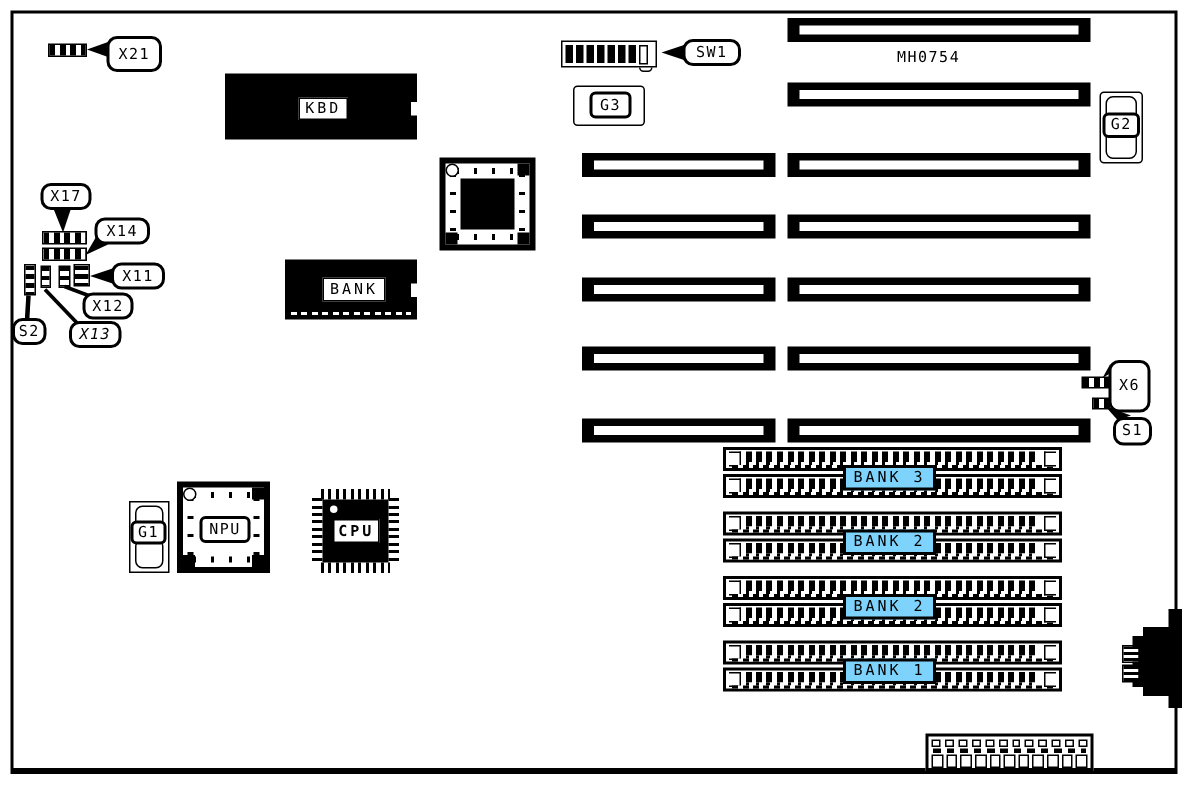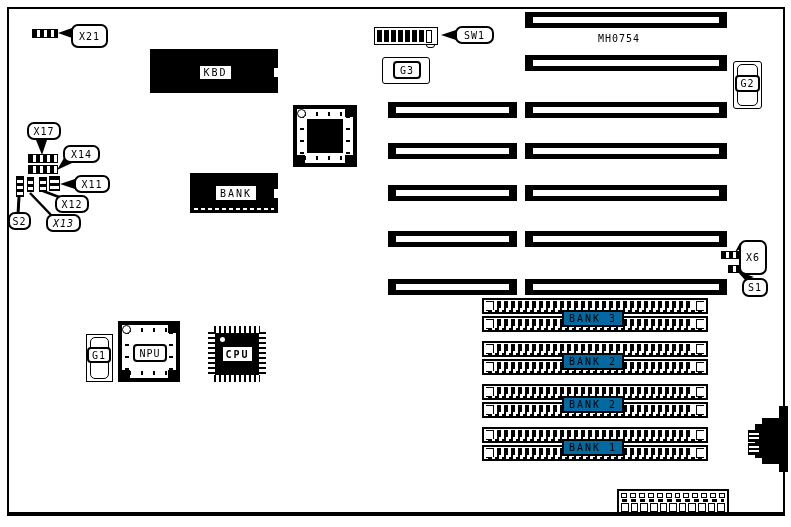--- a/index.html
+++ b/index.html
@@ -31,21 +31,21 @@
              background:repeating-linear-gradient(90deg,#000 0 4px,#fff 4px 7px);}
   .simm .st2{position:absolute;left:13px;right:13px;top:8px;height:2px;
              background:repeating-linear-gradient(90deg,#000 0 2px,#fff 2px 7px);}
   .simm .dsh{position:absolute;left:4px;right:4px;bottom:0;height:2px;
              background:repeating-linear-gradient(90deg,#000 0 4px,#fff 4px 7px);}
   .simm::before{content:"";position:absolute;left:2px;top:1px;width:7px;height:8px;
                 border:1px solid #000;border-left:none;background:#fff;}
   .simm::after{content:"";position:absolute;right:2px;top:1px;width:7px;height:8px;
                border:1px solid #000;border-right:none;background:#fff;}
   .bank-label{position:absolute;box-sizing:border-box;left:562px;width:62px;height:17px;z-index:4;
-              background:#0369a1;border:2px solid #000;display:flex;align-items:center;justify-content:center;
+              background:#7dd3fc;border:2px solid #000;display:flex;align-items:center;justify-content:center;
               font-size:10px;letter-spacing:2px;}
   
   .plcc{background:#fff;border:4px solid #000;}
   .plcc .core{position:absolute;left:10px;top:10px;right:10px;bottom:10px;background:#000;}
   .plcc .tickh{position:absolute;left:7px;right:7px;height:4px;
                background:repeating-linear-gradient(90deg,#000 0 2px,transparent 2px 12px);}
   .plcc .tickv{position:absolute;top:7px;bottom:7px;width:4px;
                background:repeating-linear-gradient(180deg,#000 0 2px,transparent 2px 12px);}
   .plcc .csq{position:absolute;width:8px;height:8px;background:#000;}
   .plcc .notch{position:absolute;left:0;top:0;width:7px;height:7px;border-radius:50%;background:#fff;border:1px solid #000;}

